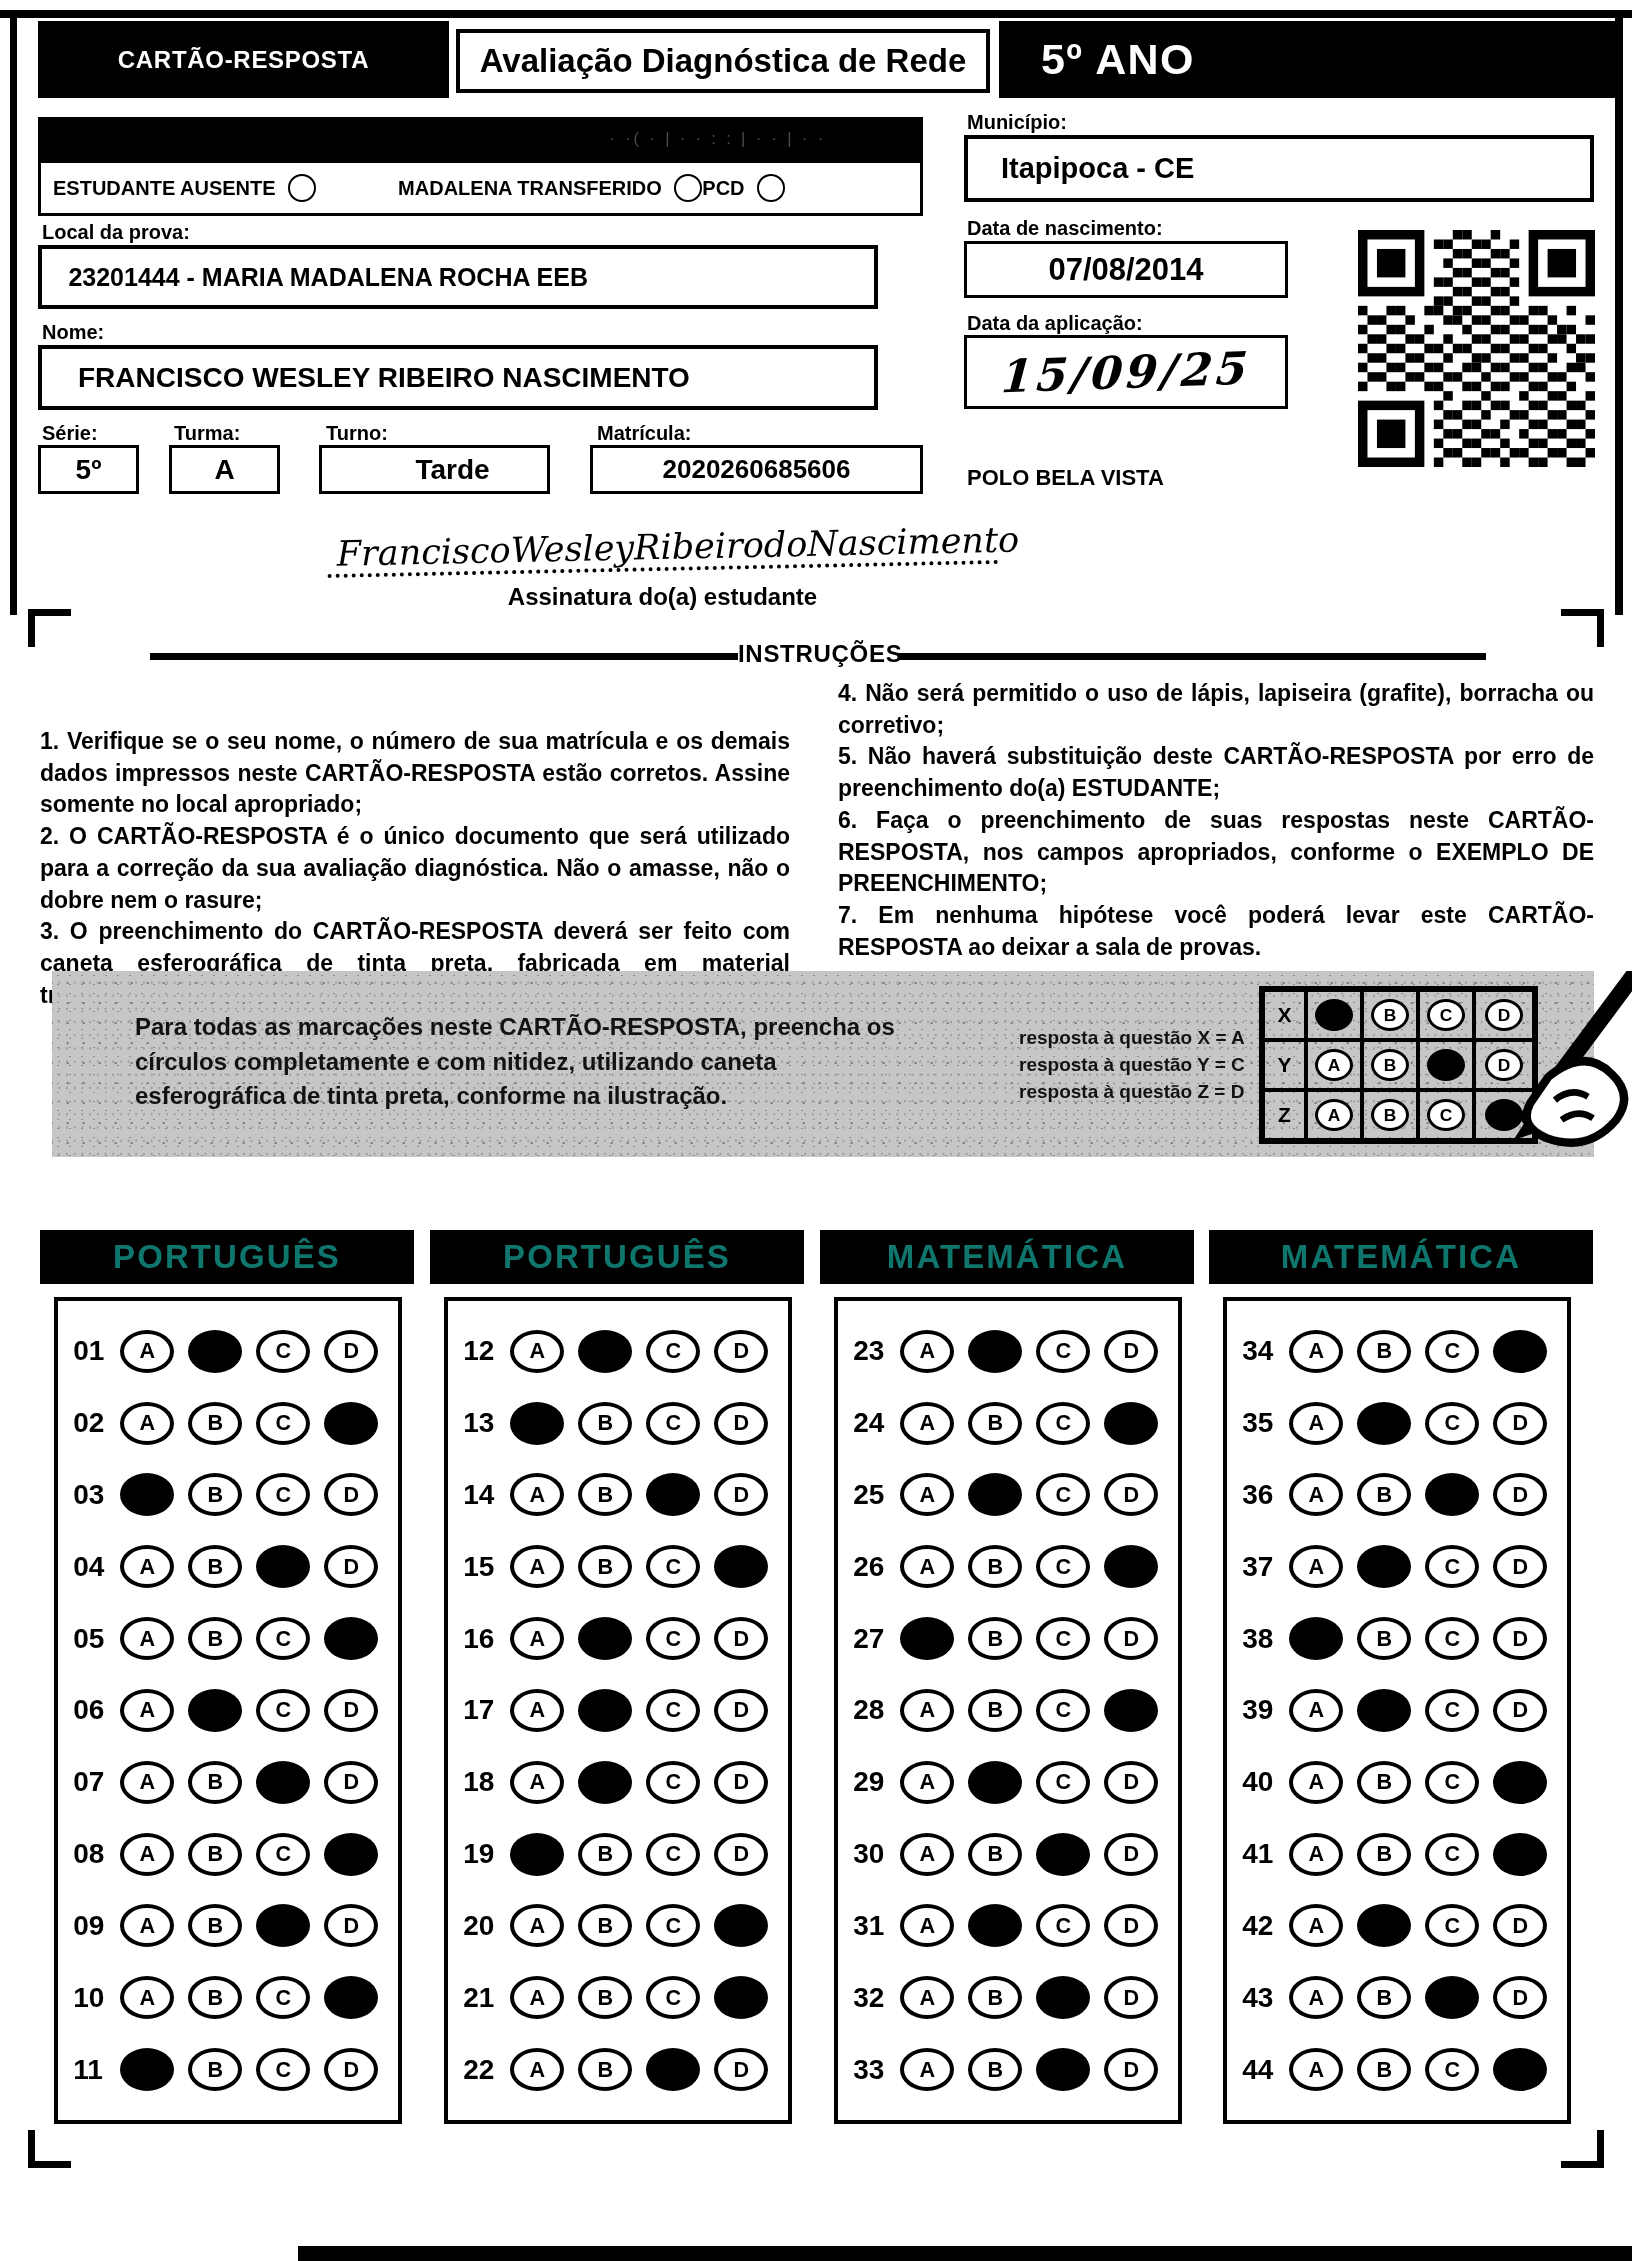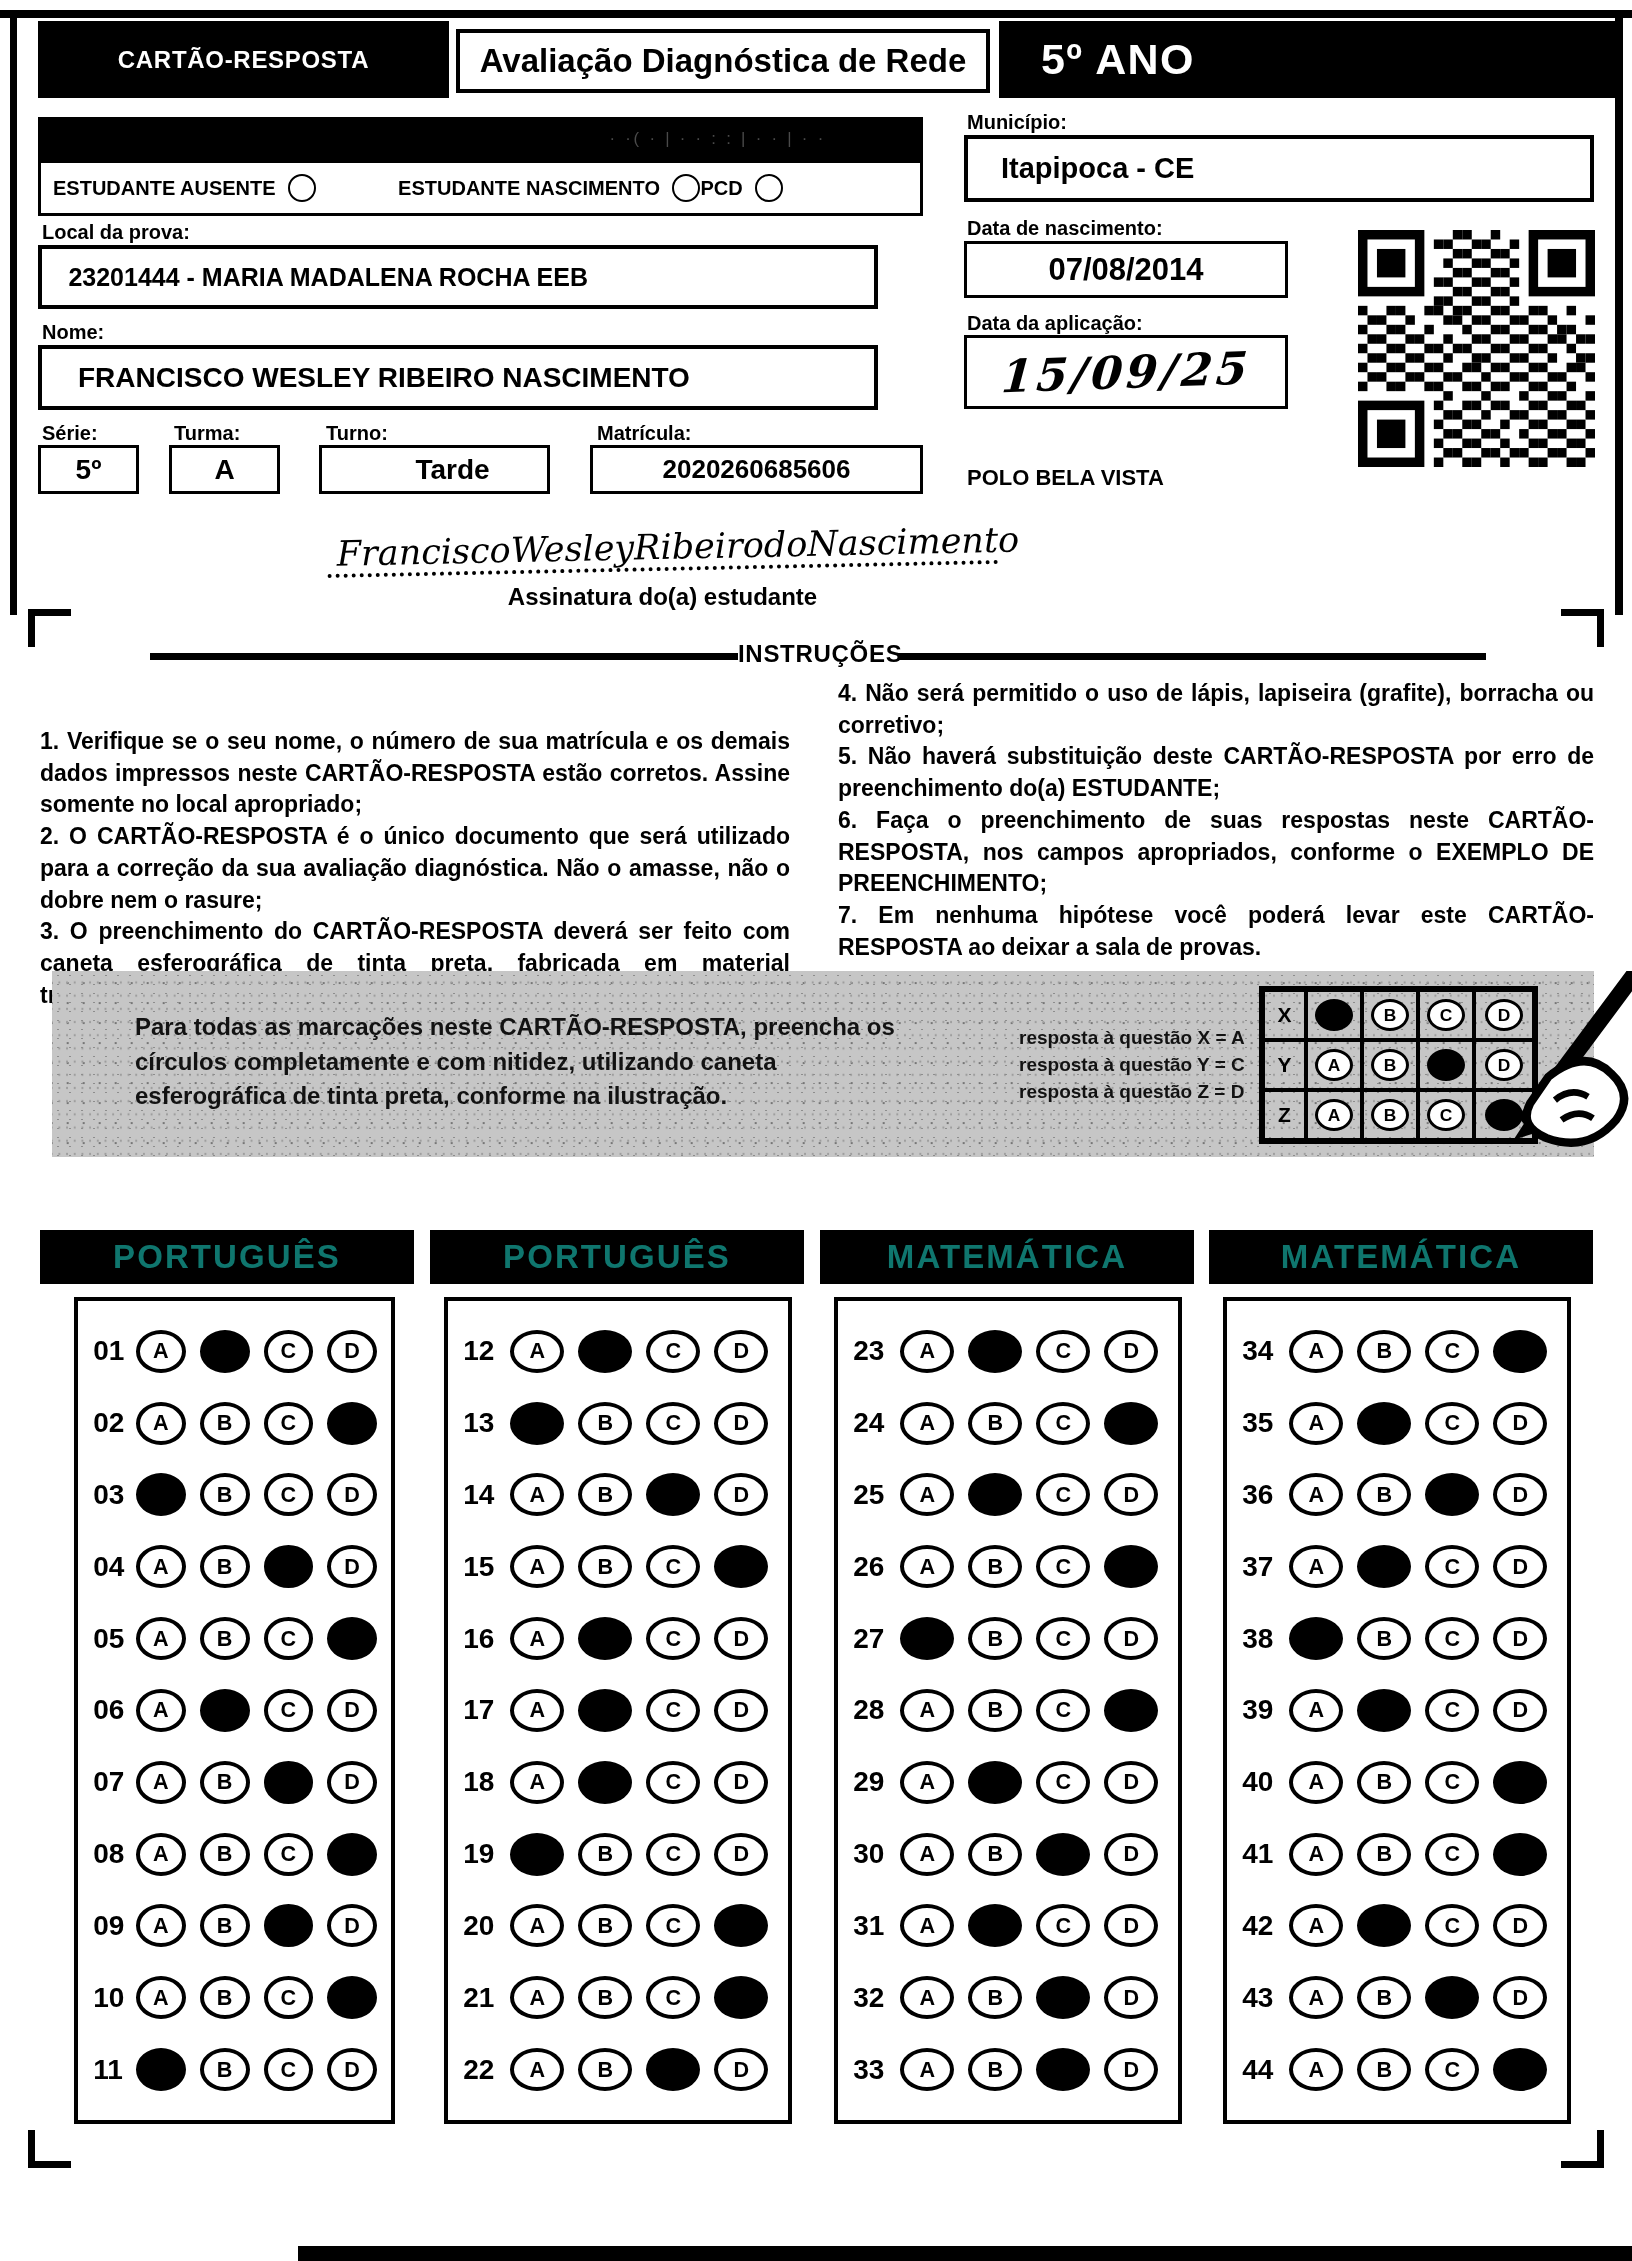--- a/index.html
+++ b/index.html
@@ -93,21 +93,21 @@
   <div class="abs" id="hdr-exam">Avaliação Diagnóstica de Rede</div>
   <div class="abs" id="hdr-grade">5º ANO</div>
 
   <div class="abs" id="strip">· ·( · | · · : : | · · | · ·</div>
   <div class="abs" id="optbox">
       <div class="opt-item" style="margin-left: 12px;">
         <span class="opt-label">ESTUDANTE AUSENTE</span>
         <span class="opt-circle"></span>
       </div>
       <div class="opt-item" style="margin-left: 82px;">
-        <span class="opt-label">ESTUDANTE NASCIMENTO</span>
+        <span class="opt-label">MADALENA TRANSFERIDO</span>
         <span class="opt-circle"></span>
       </div>
       <div class="opt-item" style="">
         <span class="opt-label">PCD</span>
         <span class="opt-circle"></span>
       </div>
     </div>
 
   <div class="abs fld-label" style="left:42px;top:221px;">Local da prova:</div>
   <div class="abs fld-box" style="left:38px;top:245px;width:840px;height:64px;">
@@ -458,21 +458,21 @@
     <svg id="hand-pen" viewBox="0 0 120 110">
       <line x1="114" y1="2" x2="50" y2="88" stroke="#000" stroke-width="10" stroke-linecap="round"></line>
       <path d="M50 88 l-9 14 l16 -5 z" fill="#000"></path>
       <path d="M62 64 q22 -18 38 -2 q14 13 3 28 q-17 20 -42 11 q-17 -7 -10 -21 z" fill="#fff" stroke="#000" stroke-width="5"></path>
       <path d="M66 78 q10 -8 20 -2 M70 90 q10 -7 19 -1" fill="none" stroke="#000" stroke-width="4"></path>
     </svg>
   </div>
 
   <div id="answers">
       <div class="abs ans-header" style="left: 40px; width: 374px;">PORTUGUÊS</div>
-      <div class="abs ans-box" style="left: 54px; width: 321px; margin-left: 20px;">
+      <div class="abs ans-box" style="left: 54px; width: 348px;">
         <div class="ans-row">
           <span class="ans-num">01</span>
           <span class="bubble">A</span>
           <span class="bubble filled"></span>
           <span class="bubble">C</span>
           <span class="bubble">D</span>
         </div>
         <div class="ans-row">
           <span class="ans-num">02</span>
           <span class="bubble">A</span>

